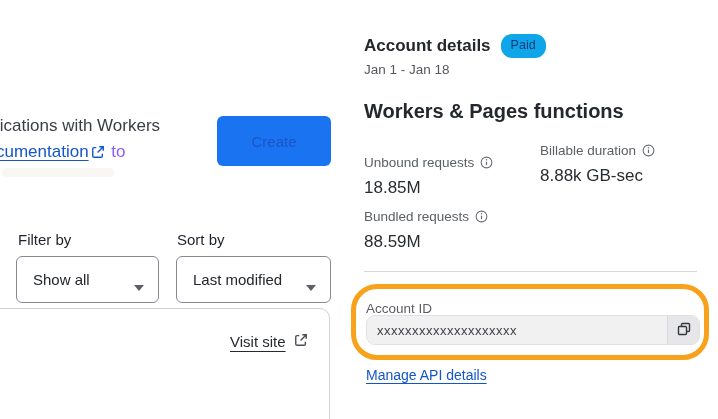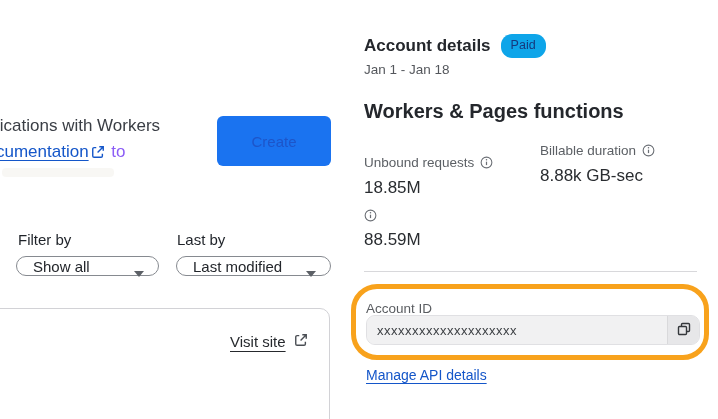--- a/index.html
+++ b/index.html
@@ -12,21 +12,21 @@
   .intro a,.link{color:#1456c9;text-decoration:underline;text-underline-offset:3px;cursor:pointer;}
   .ext-icon{display:inline-block;vertical-align:-2px;margin:0 2px;}
   .ghost-row{position:absolute;left:2px;top:168px;width:112px;height:9px;background:#efede6;opacity:.45;border-radius:4px;}
   .create-btn{
     position:absolute;left:217px;top:116px;width:114px;height:50px;border:none;border-radius:6px;
     background:#1a73f0;color:#1d55c9;font-size:15px;line-height:19px;font-family:"Liberation Sans",sans-serif;
     display:flex;flex-direction:column;align-items:center;justify-content:center;cursor:pointer;
   }
   .field-label{position:absolute;font-size:15px;color:#1f2329;}
   .dropdown{
-    position:absolute;top:256px;height:20px;background:#fff;border:1px solid #868a90;border-radius:16px;
+    position:absolute;top:256px;height:47px;background:#fff;border:1px solid #868a90;border-radius:6px;
     display:flex;align-items:center;justify-content:space-between;box-sizing:border-box;
     padding:0 14px 0 16px;font-size:15px;color:#23262b;cursor:pointer;
   }
   .caret{width:10px;height:6px;color:#5c6066;flex:0 0 auto;margin-left:8px;}
   .site-card{
     position:absolute;left:-20px;top:308px;width:350px;height:140px;background:#fff;
     border:1px solid #d2d2d6;border-radius:0 10px 0 0;box-sizing:border-box;
   }
   .visit-site{position:absolute;left:230px;top:333px;font-size:15px;font-weight:500;color:#26292d;
     text-decoration:underline;text-underline-offset:4px;cursor:pointer;display:flex;align-items:center;gap:6px;}
@@ -80,21 +80,21 @@
   </button>
 
   <div class="field-label" style="left:18px;top:231px;">Filter by</div>
   <div class="dropdown" style="left:16px;width:143px;">
     <span>Show all</span>
     <span class="caret"><svg width="10" height="6" viewBox="0 0 10 6">
           <path d="M0 0l5 6 5-6z" fill="currentColor"></path>
         </svg></span>
   </div>
 
-  <div class="field-label" style="left:177px;top:231px;">Last by</div>
+  <div class="field-label" style="left:177px;top:231px;">Sort by</div>
   <div class="dropdown" style="left:176px;width:155px;align-items:center;">
     <span>Last modified</span>
     <span class="caret"><svg width="10" height="6" viewBox="0 0 10 6">
           <path d="M0 0l5 6 5-6z" fill="currentColor"></path>
         </svg></span>
   </div>
 
   <div class="site-card"></div>
   <a class="visit-site">
     <span>Visit site</span>
@@ -130,20 +130,21 @@
             <circle cx="8" cy="8" r="6.6" fill="none" stroke="currentColor" stroke-width="1.3"></circle>
             <rect x="7.25" y="7" width="1.5" height="4.2" fill="currentColor"></rect>
             <circle cx="8" cy="4.7" r="0.95" fill="currentColor"></circle>
           </svg></span>
       </div>
     <div class="val">8.88k GB-sec</div>
   </div>
 
   <div class="stat" style="left:364px;top:209px;">
     <div class="lbl">
+        <span>Bundled requests</span>
         <span class="info-icon"><svg width="13" height="13" viewBox="0 0 16 16">
             <circle cx="8" cy="8" r="6.6" fill="none" stroke="currentColor" stroke-width="1.3"></circle>
             <rect x="7.25" y="7" width="1.5" height="4.2" fill="currentColor"></rect>
             <circle cx="8" cy="4.7" r="0.95" fill="currentColor"></circle>
           </svg></span>
       </div>
     <div class="val">88.59M</div>
   </div>
 
   <div class="divider"></div>

